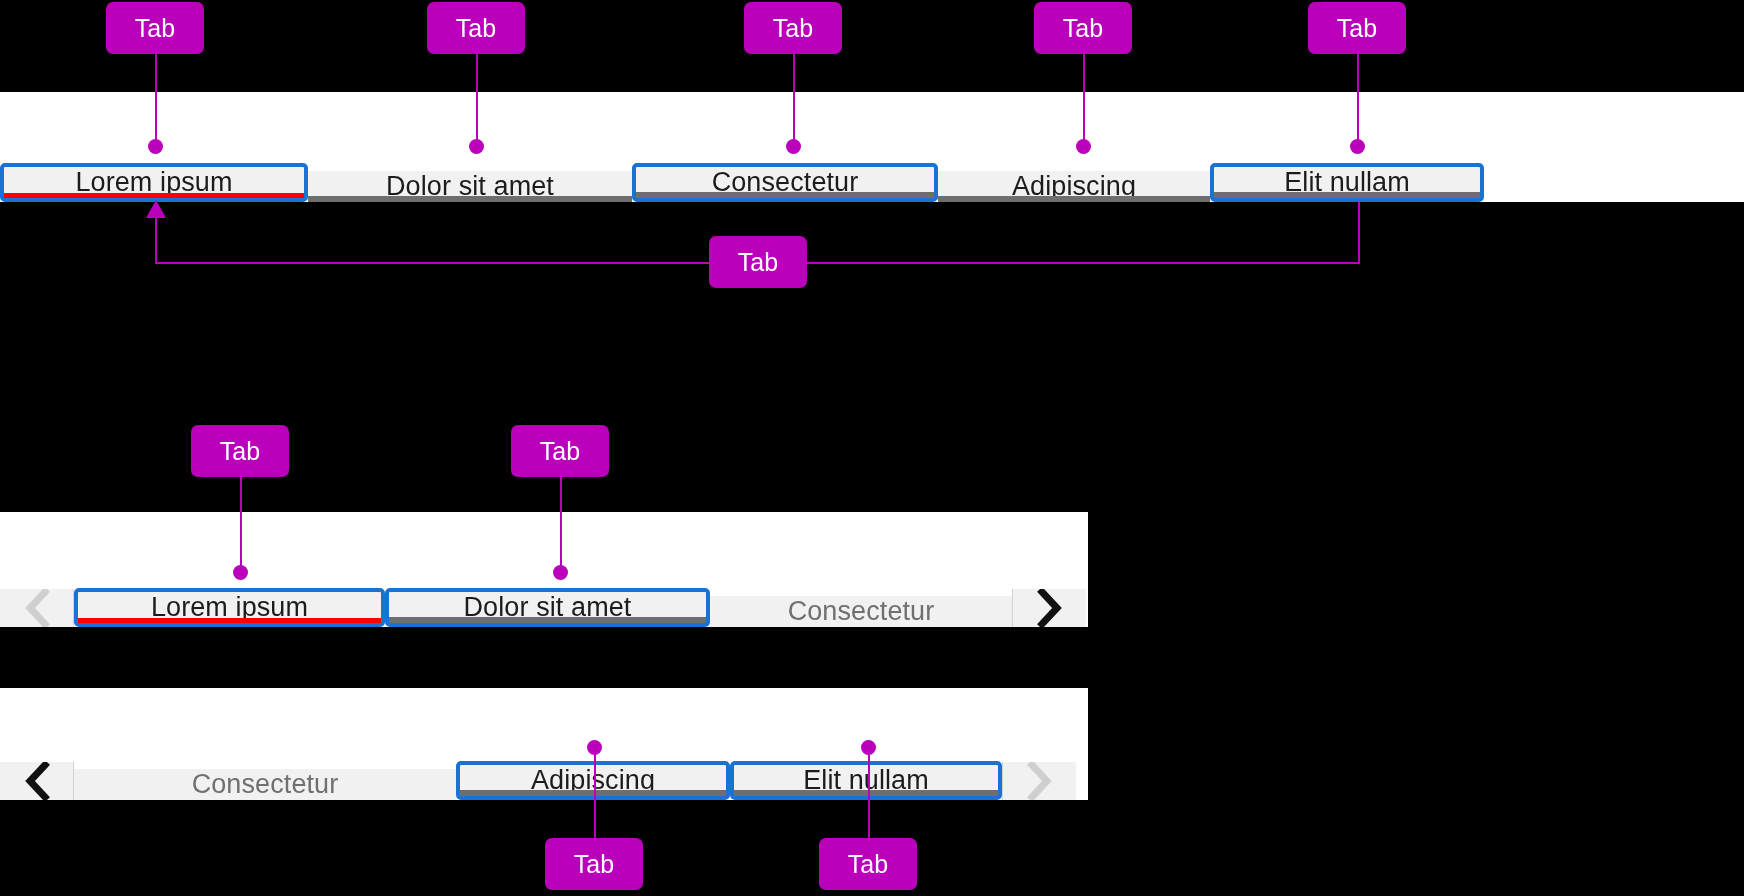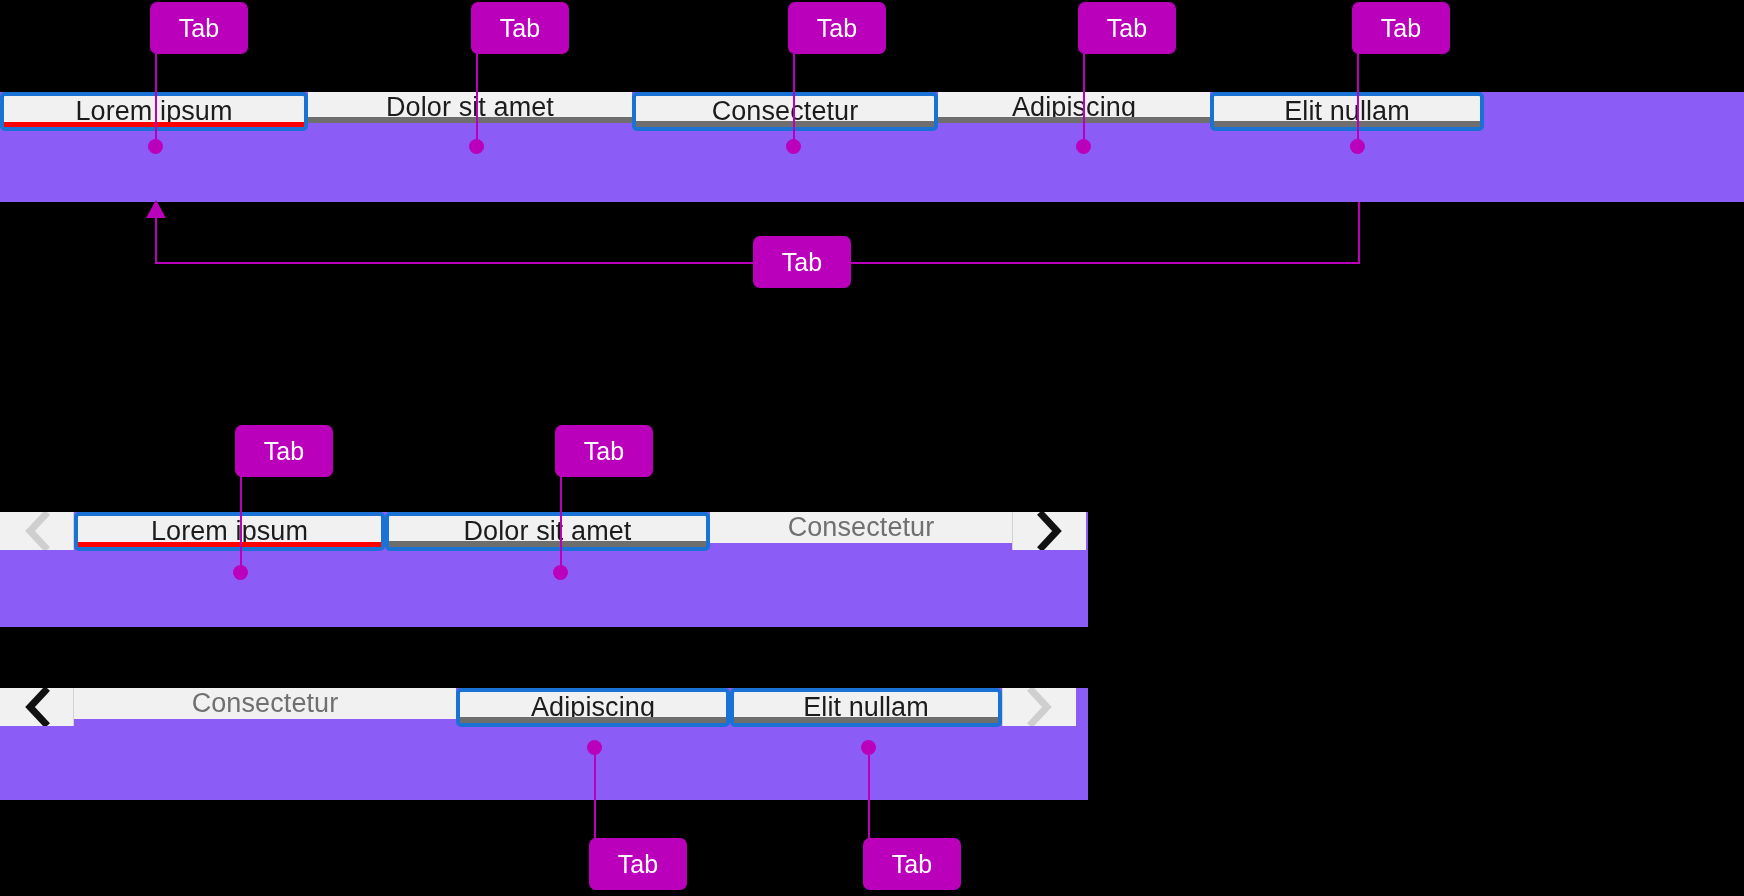--- a/index.html
+++ b/index.html
@@ -7,23 +7,23 @@
     width: 1744px; height: 896px;
     background: #000000;
     font-family: "Liberation Sans", sans-serif;
     overflow: hidden;
   }
   #stage { position: relative; width: 1744px; height: 896px; background: #000; }
 
   
   .tabstrip {
     position: absolute;
-    background: #8b5cf6;
+    background: #ffffff;
     display: flex;
-    align-items: flex-start;
+    align-items: flex-end;
   }
   .tab {
     position: relative;
     background: #f1f1f1;
     display: flex;
     align-items: center;
     justify-content: center;
     font-size: 27px;
     color: #1c1c1c;
     letter-spacing: .1px;
@@ -68,21 +68,20 @@
   .callout {
     position: absolute;
     background: #bb00bb;
     color: #ffffff;
     border-radius: 7px;
     font-size: 25px;
     display: flex; align-items: center; justify-content: center;
     height: 52px;
     padding: 0 16px;
     z-index: 40;
-    margin-left: 44px;
   }
   .lead { position: absolute; background: #bb00bb; z-index: 30; }
   .lead.v { width: 2px; }
   .lead.h { height: 2px; }
   .dot {
     position: absolute; width: 15px; height: 15px;
     background: #bb00bb; border-radius: 50%; z-index: 35;
   }
   .arrowhead { position: absolute; z-index: 35; }
 </style>

